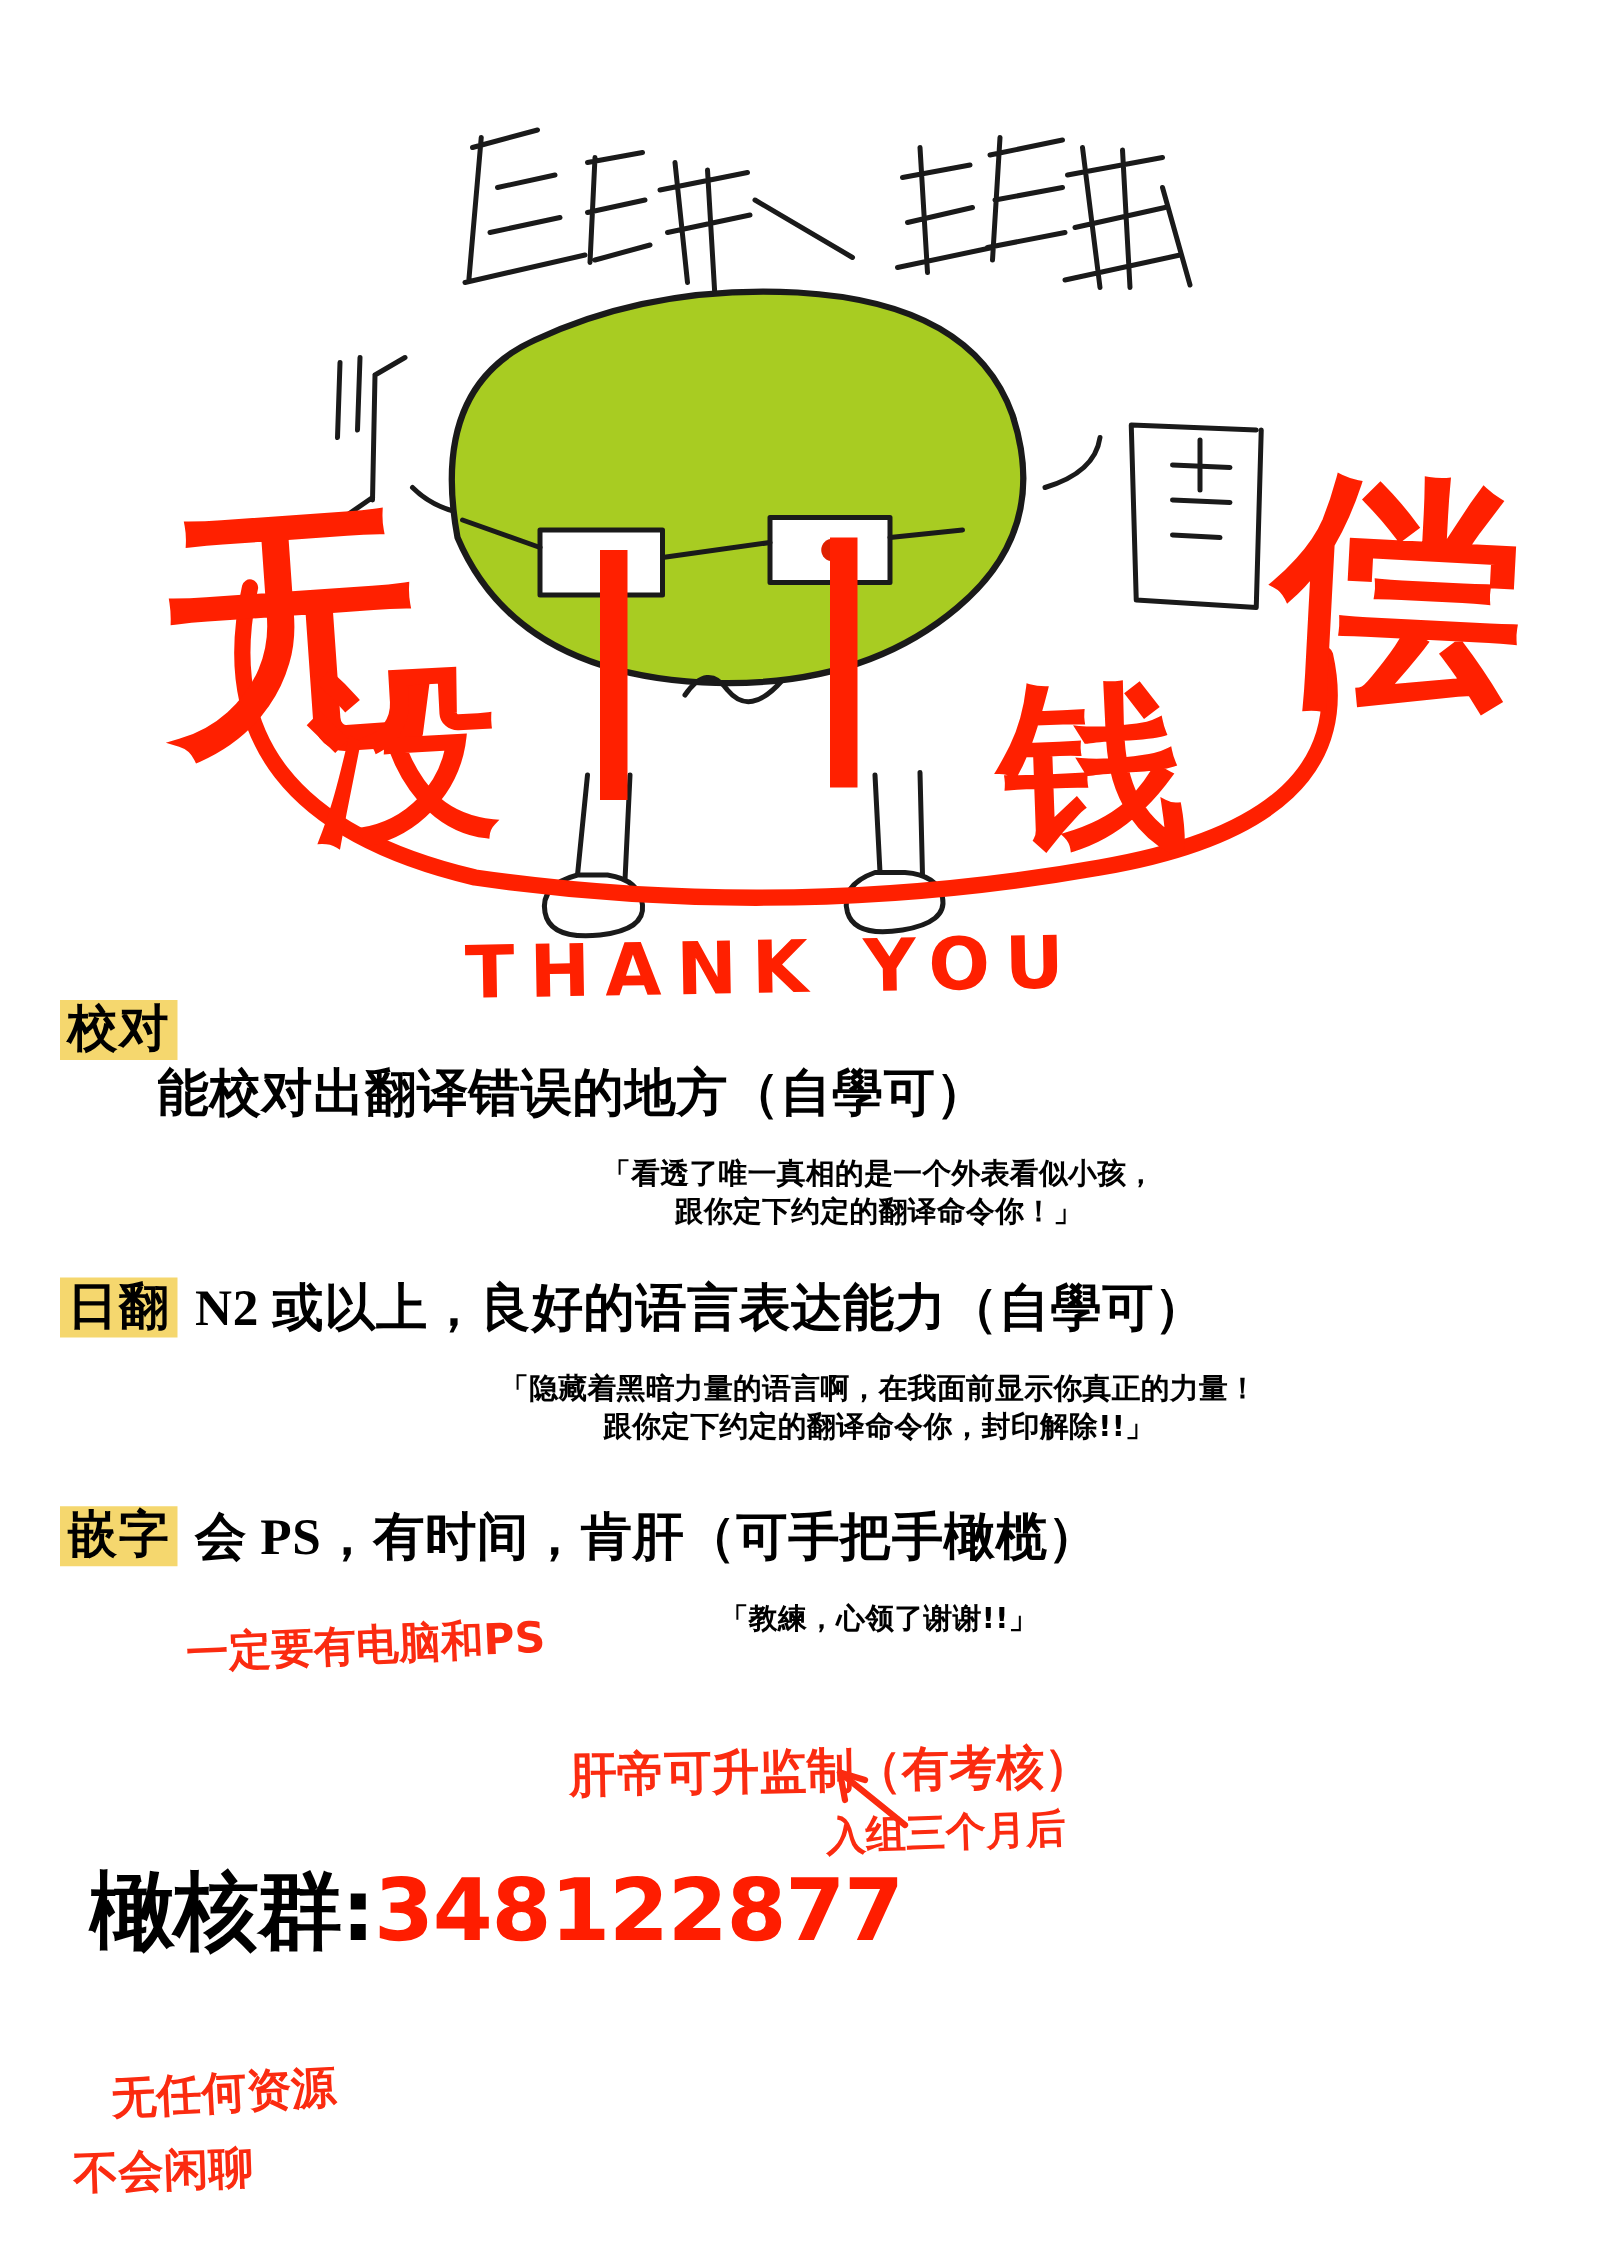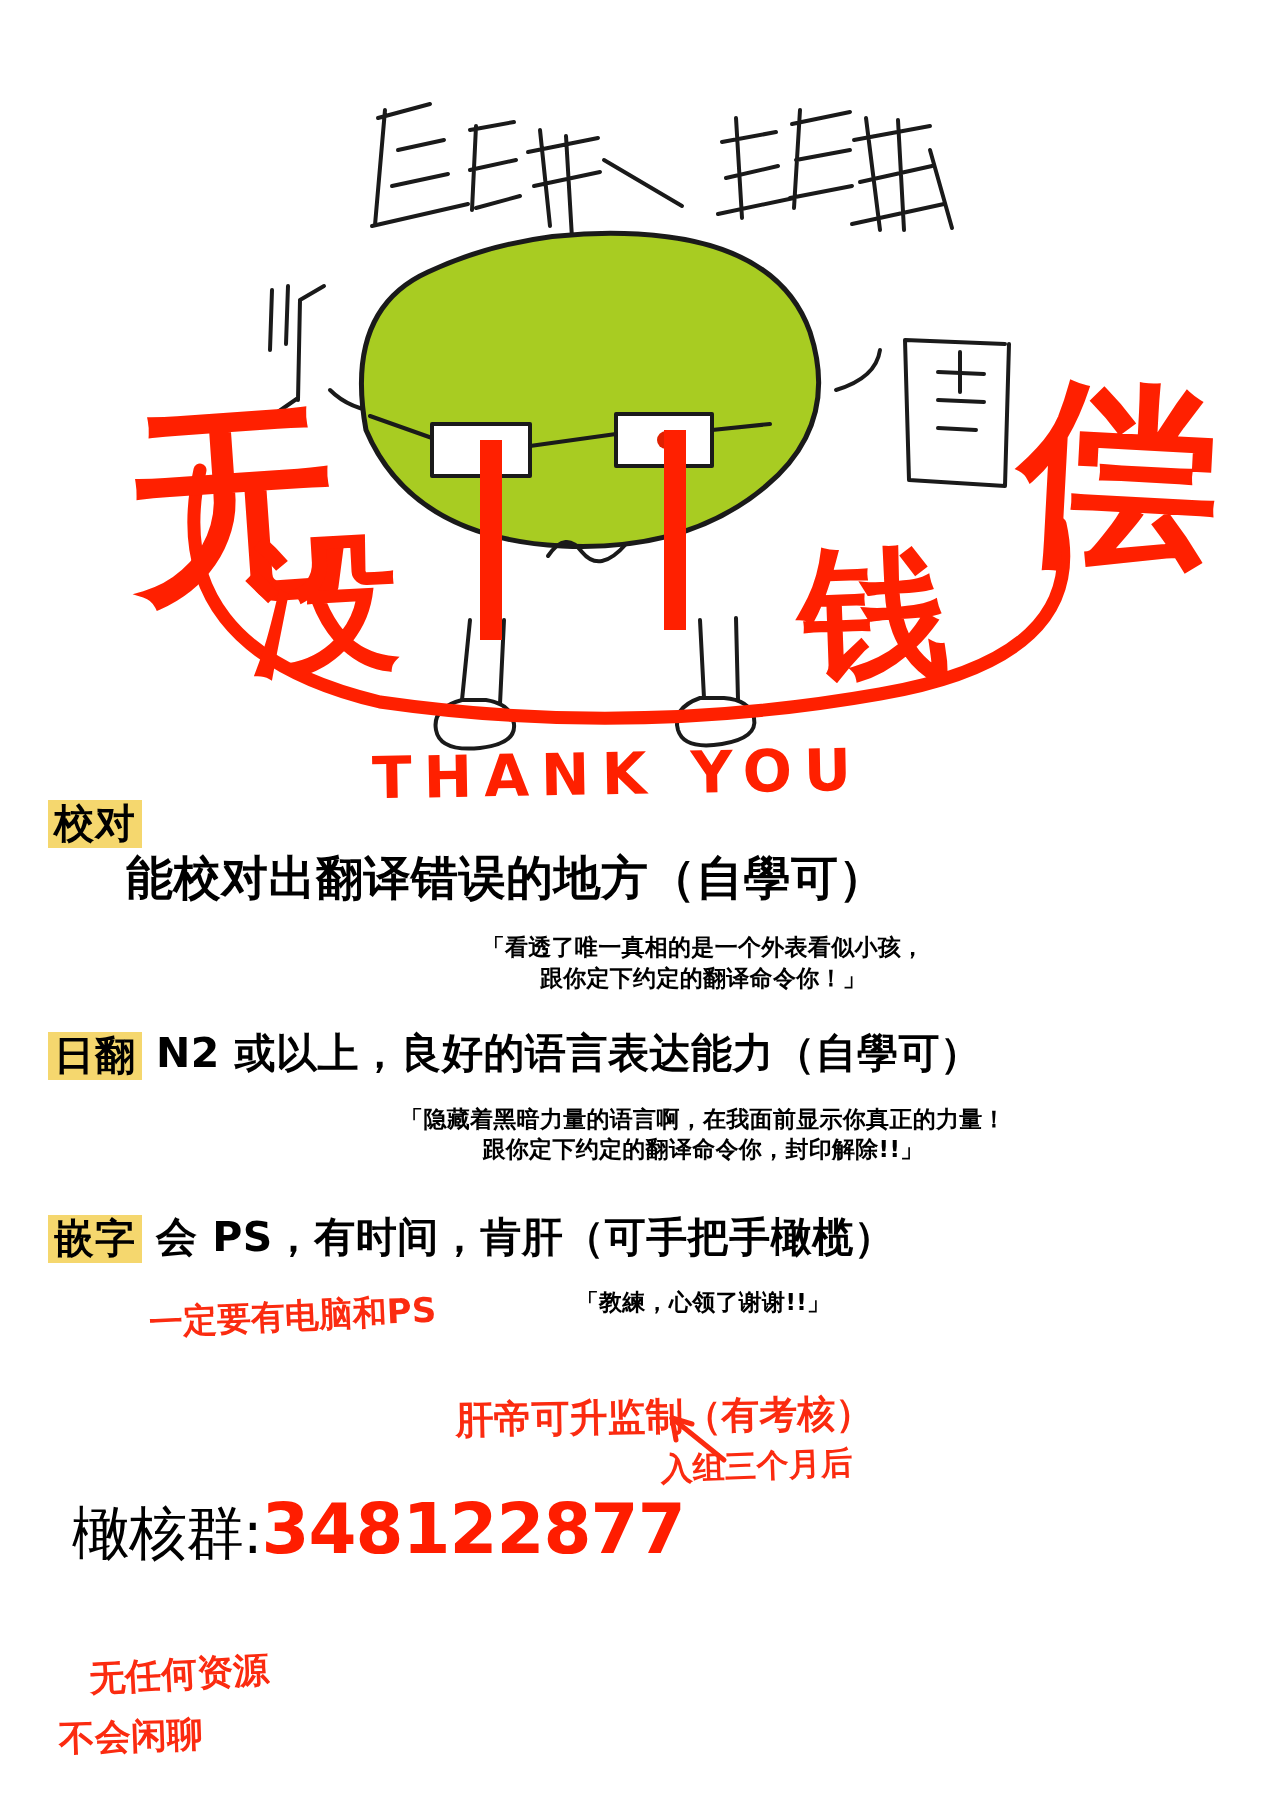--- a/index.html
+++ b/index.html
@@ -41,43 +41,44 @@
   }
 
   .block {
     position: relative;
     padding-left: 48px;
     margin-bottom: 16px;
   }
 
   .headline {
     display: flex;
-    align-items: flex-end;
+    align-items: center;
     white-space: nowrap;
+    font-family: Liberation Serif, serif;
   }
 
   .tag {
     background: #f5d76e;
     color: #000;
     font-weight: bold;
     font-size: 40px;
     line-height: 1.05;
     padding: 2px 6px 4px 6px;
     margin-right: 14px;
     letter-spacing: 1px;
   }
 
   .req {
     font-size: 41px;
     font-weight: bold;
     line-height: 1.28;
     letter-spacing: 0.5px;
   }
   .req-cont {
-    font-size: 47px;
+    font-size: 41px;
     font-weight: bold;
     line-height: 1.28;
     margin-left: 78px;
     letter-spacing: 0.5px;
   }
 
   .quote {
     font-size: 23px;
     font-weight: bold;
     line-height: 1.33;
@@ -90,22 +91,22 @@
 
   
   .qq {
     position: absolute;
     left: 72px;
     top: 1495px;
     display: flex;
     align-items: baseline;
   }
   .qq-label {
-    font-size: 58px;
-    font-weight: normal;
+    font-size: 68px;
+    font-weight: bold;
     letter-spacing: -1px;
     line-height: 1;
   }
   .qq-number {
     font-size: 69px;
     font-weight: bold;
     color: #ff1d00;
     letter-spacing: -1px;
     line-height: 1;
   }

